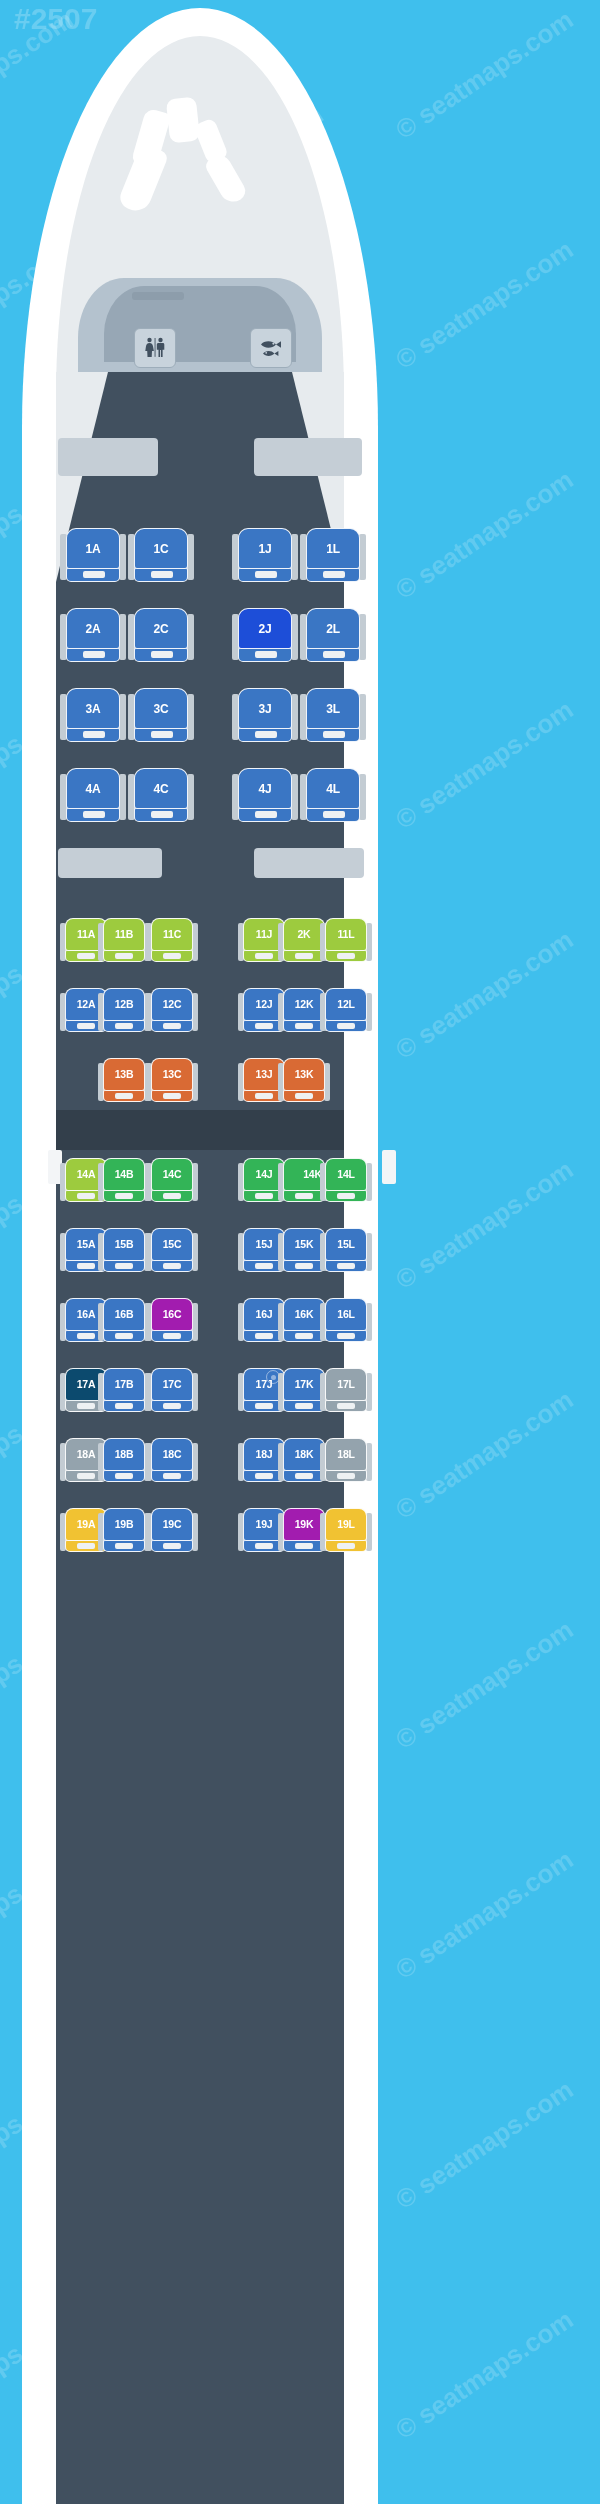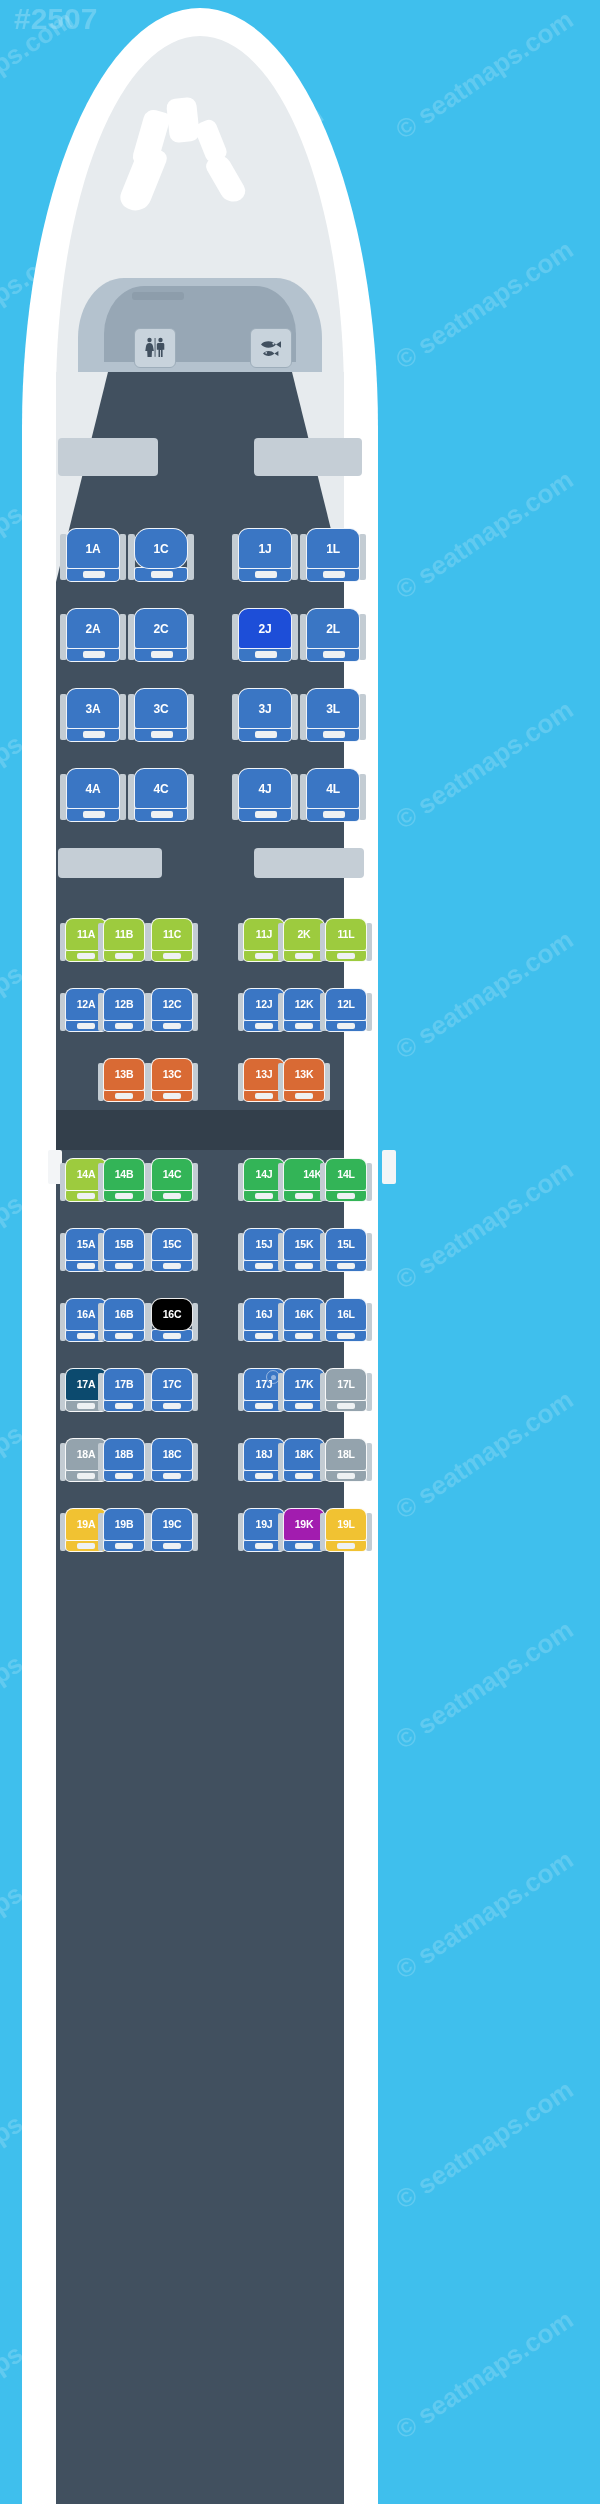--- a/index.html
+++ b/index.html
@@ -344,21 +344,21 @@
         <div class="arm-r"></div>
         <div class="cushion" style="background: rgb(58, 118, 196);"></div>
         <div class="back" style="background: rgb(58, 118, 196);">
           <span class="label">1A</span>
         </div>
       </div>
       <div class="seat wide" style="left: 108px; top: 528px;">
         <div class="arm-l"></div>
         <div class="arm-r"></div>
         <div class="cushion" style="background: rgb(58, 118, 196);"></div>
-        <div class="back" style="background: rgb(58, 118, 196); border-radius: 15px;">
+        <div class="back" style="background: rgb(58, 118, 196);">
           <span class="label">1C</span>
         </div>
       </div>
       <div class="seat wide" style="left: 212px; top: 528px;">
         <div class="arm-l"></div>
         <div class="arm-r"></div>
         <div class="cushion" style="background: rgb(58, 118, 196);"></div>
         <div class="back" style="background: rgb(58, 118, 196);">
           <span class="label">1J</span>
         </div>
@@ -704,21 +704,21 @@
         <div class="arm-r"></div>
         <div class="cushion" style="background: rgb(58, 118, 196);"></div>
         <div class="back" style="background: rgb(58, 118, 196);">
           <span class="label">16B</span>
         </div>
       </div>
       <div class="seat" style="left: 126px; top: 1298px;">
         <div class="arm-l"></div>
         <div class="arm-r"></div>
         <div class="cushion" style="background: rgb(58, 118, 196);"></div>
-        <div class="back" style="background: #000000; border-radius: 10px;">
+        <div class="back" style="background: #a21caf;">
           <span class="label">16C</span>
         </div>
       </div>
       <div class="seat" style="left: 218px; top: 1298px;">
         <div class="arm-l"></div>
         <div class="arm-r"></div>
         <div class="cushion" style="background: rgb(58, 118, 196);"></div>
         <div class="back" style="background: rgb(58, 118, 196);">
           <span class="label">16J</span>
         </div>

